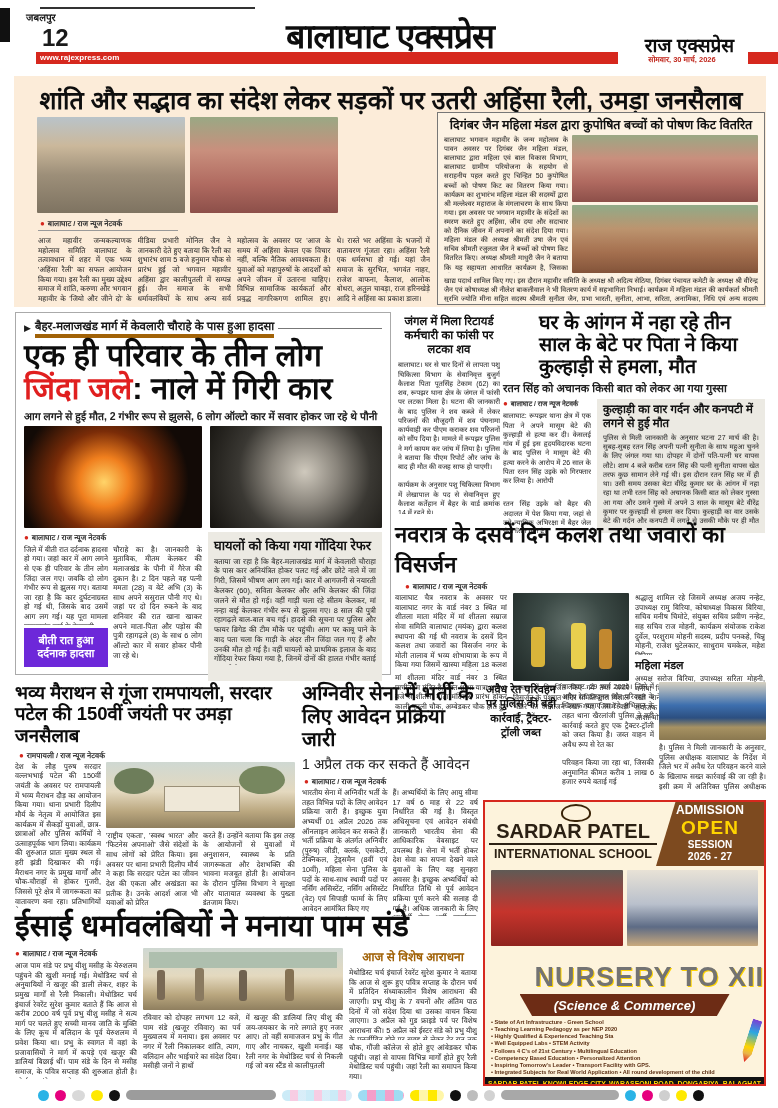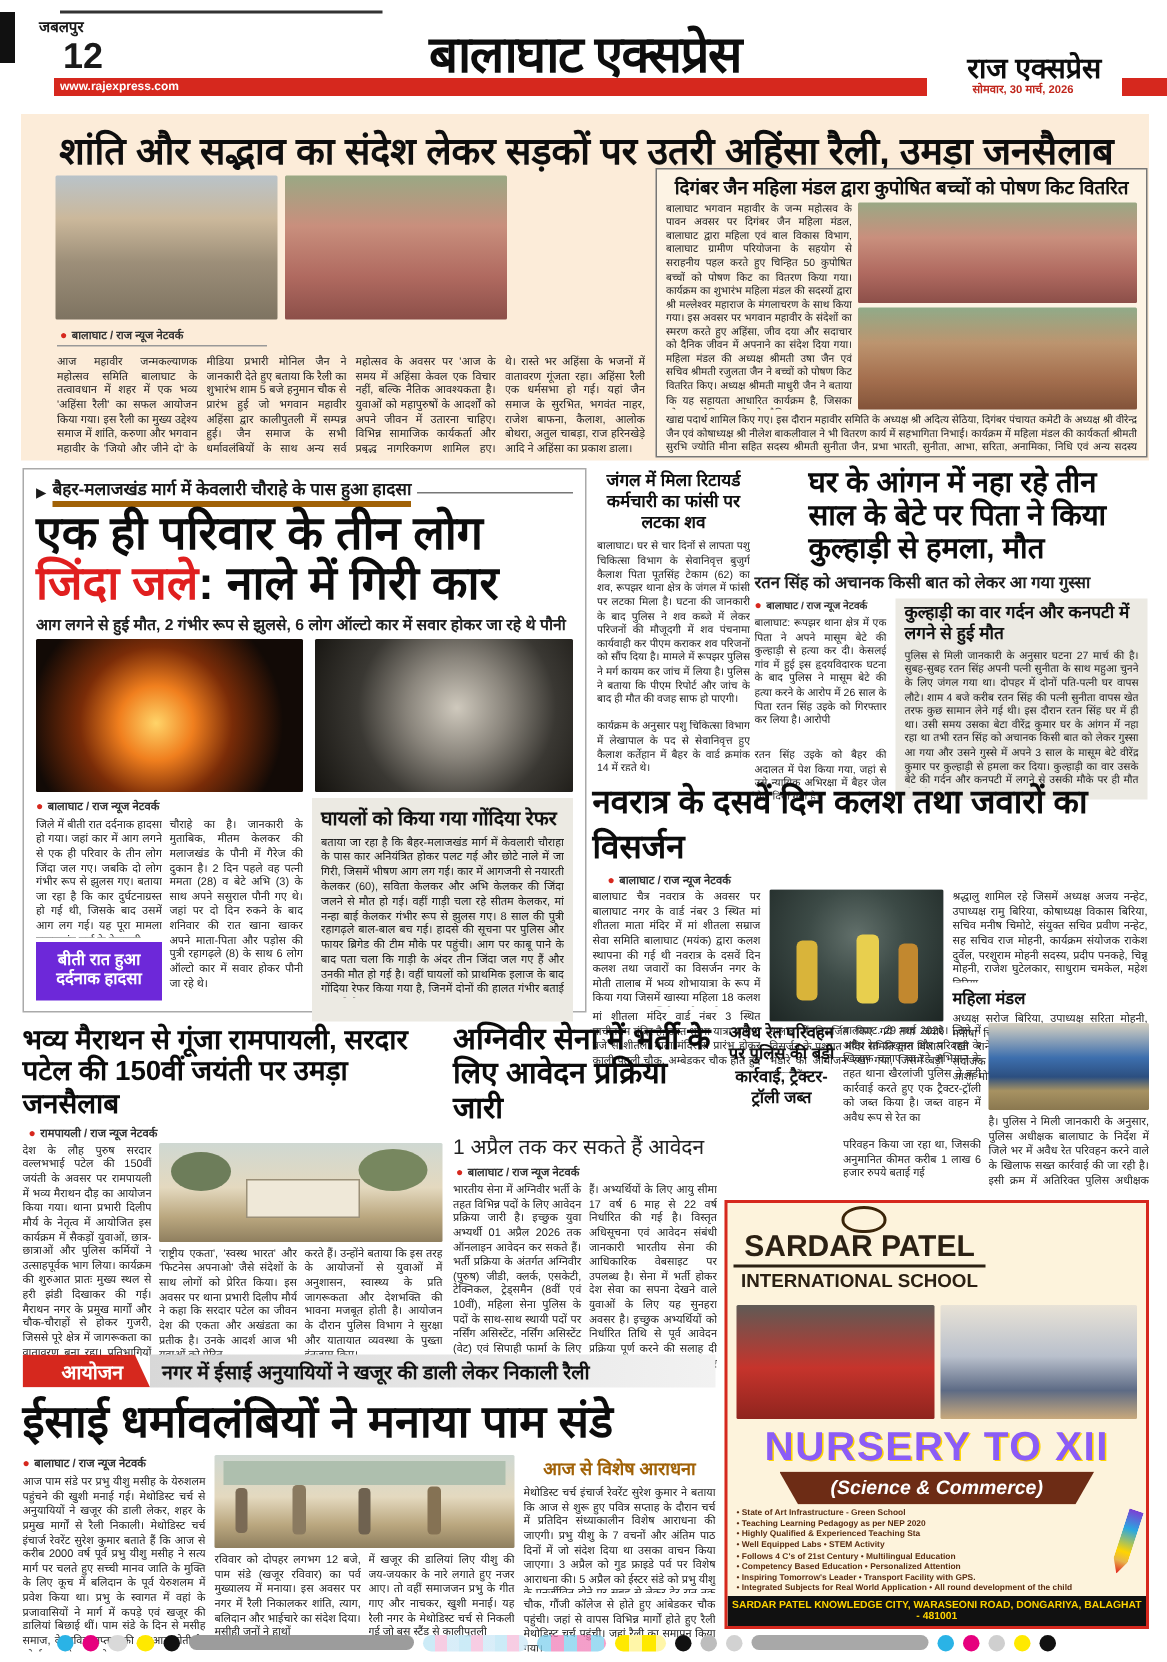--- a/index.html
+++ b/index.html
@@ -185,29 +185,35 @@
     </div>
     <div style="flex:1;">
       <div class="photo ph-tractor" style="height:58px;"></div>
       <div class="bodytxt just" style="margin-top:3px;height:48px;">है। पुलिस ने मिली जानकारी के अनुसार, पुलिस अधीक्षक बालाघाट के निर्देश में जिले भर में अवैध रेत परिवहन करने वाले के खिलाफ सख्त कार्रवाई की जा रही है। इसी क्रम में अतिरिक्त पुलिस अधीक्षक और अनुविभागीय अधिकारी (पुलिस) वारासिवनी के मार्गदर्शन में थाना खैरलांजी पुलिस टीम ने यह कार्रवाई की।</div>
     </div>
   </div>
 </div>
 
 <div class="abs" style="left:483px;top:800px;width:283px;height:286px;border:2px solid #d6281e;background:#fdf3dc;box-sizing:border-box;overflow:hidden;">
   <div style="position:relative;height:64px;">
+    <div style="position:absolute;right:0;top:0;width:108px;height:64px;background:#7d4a1f;clip-path:polygon(18% 0,100% 0,100% 100%,0 100%);text-align:center;">
+      <div style="color:#fff;font-weight:bold;font-size:12px;margin-top:1px;">ADMISSION</div>
+      <div style="color:#ffd400;font-weight:bold;font-size:19px;letter-spacing:1px;">OPEN</div>
+      <div style="color:#fff;font-weight:bold;font-size:10px;">SESSION</div>
+      <div style="color:#fff;font-weight:bold;font-size:10.5px;">2026 - 27</div>
+    </div>
     <div style="position:absolute;left:76px;top:2px;width:26px;height:14px;border:2px solid #3a2408;border-radius:50% 50% 46% 46%;background:#fdf3dc;"></div>
     <div style="position:absolute;left:4px;top:18px;width:168px;text-align:center;font-size:20px;font-weight:bold;color:#2b2013;border-bottom:2px solid #2b2013;">SARDAR PATEL</div>
     <div style="position:absolute;left:4px;top:45px;width:168px;text-align:center;font-size:12.5px;font-weight:bold;color:#2b2013;">INTERNATIONAL SCHOOL</div>
   </div>
   <div style="display:flex;gap:4px;margin:4px 6px 0;">
     <div class="photo ph-kids" style="flex:1;height:76px;"></div>
     <div class="photo ph-class" style="flex:1;height:76px;"></div>
   </div>
-  <div style="margin-top:3px;text-align:center;font-size:27px;font-weight:bold;color:#8b5cf6;text-shadow:1px 1px 0 #ffd400;letter-spacing:1px;">NURSERY TO XII</div>
+  <div style="margin-top:16px;text-align:right;font-size:27px;font-weight:bold;color:#737373;text-shadow:1px 1px 0 #ffd400;letter-spacing:1px;">NURSERY TO XII</div>
   <div style="margin:1px auto 0;width:210px;background:#6d2c15;clip-path:polygon(0 0,100% 0,94% 100%,6% 100%);text-align:center;padding:2px 0;">
     <span style="color:#fff;font-weight:bold;font-style:italic;font-size:13px;">(Science &amp; Commerce)</span>
   </div>
   <div style="position:relative;margin:3px 6px 0;height:58px;">
     <div style="font-size:5.6px;font-weight:bold;color:#5a2d12;line-height:1.28;width:238px;">
       <div>•&nbsp;<span>State of Art Infrastructure - Green School</span></div>
       <div>•&nbsp;<span>Teaching Learning Pedagogy as per NEP 2020</span></div>
       <div>•&nbsp;<span>Highly Qualified &amp; Experienced Teaching Sta</span></div>
       <div>•&nbsp;<span>Well Equipped Labs  •  STEM Activity</span></div>
       <div>•&nbsp;<span>Follows 4 C's of 21st Century  •  Multilingual Education</span></div>
@@ -220,24 +226,20 @@
   <div style="background:#111;color:#ffd400;font-weight:bold;font-size:6.9px;text-align:center;padding:3px 2px;">
     <span>SARDAR PATEL KNOWLEDGE CITY, WARASEONI ROAD, DONGARIYA, BALAGHAT - 481001</span>
   </div>
   <div style="background:#d6281e;color:#ffd400;font-weight:bold;font-size:12px;text-align:center;padding:2px 2px 3px;">
     
     
   </div>
 </div>
 
 <div class="abs" style="left:15px;top:903px;width:462px;height:182px;">
-  <div style="display:flex;align-items:stretch;height:22px;">
-    <div style="background:#d6281e;color:#fff;font-weight:bold;font-size:13px;padding:2px 18px 0 26px;clip-path:polygon(0 0,88% 0,100% 100%,0 100%);">आयोजन</div>
-    <div style="flex:1;background:linear-gradient(90deg,#d8d8d8,#f2f2f2);font-weight:bold;font-size:13px;padding:2px 8px 0;color:#111;">नगर में ईसाई अनुयायियों ने खजूर की डाली लेकर निकाली रैली</div>
-  </div>
   <div style="margin-top:1px;font-size:30px;font-weight:bold;color:#0c0c0c;">ईसाई धर्मावलंबियों ने मनाया पाम संडे</div>
   <div style="display:flex;gap:6px;margin-top:3px;">
     <div style="width:122px;">
       <div class="byline"><span class="dot">●</span><span>बालाघाट / राज न्यूज नेटवर्क</span></div>
       <div class="bodytxt just" style="margin-top:3px;height:118px;">आज पाम संडे पर प्रभु यीशु मसीह के येरुशलम पहुंचने की खुशी मनाई गई। मेथोडिस्ट चर्च से अनुयायियों ने खजूर की डाली लेकर, शहर के प्रमुख मार्गों से रैली निकाली। मेथोडिस्ट चर्च इंचार्ज रेवरेंट सुरेश कुमार बताते हैं कि आज से करीब 2000 वर्ष पूर्व प्रभु यीशु मसीह ने सत्य मार्ग पर चलते हुए सच्ची मानव जाति के मुक्ति के लिए कूच में बलिदान के पूर्व येरुशलम में प्रवेश किया था। प्रभु के स्वागत में वहां के प्रजावासियों ने मार्ग में कपड़े एवं खजूर की डालियां बिछाई थीं। पाम संडे के दिन से मसीह समाज, के पवित्र सप्ताह की शुरुआत होती है। जो ईस्टर संडे तक चलेगा।</div>
     </div>
     <div style="width:200px;">
       <div class="photo ph-day" style="height:62px;position:relative;">
         <div style="position:absolute;left:6px;top:4px;width:188px;height:16px;background:#aebfae;"></div>
         <div style="position:absolute;left:14px;top:22px;width:8px;height:30px;background:#7a6a55;border-radius:3px;"></div>

